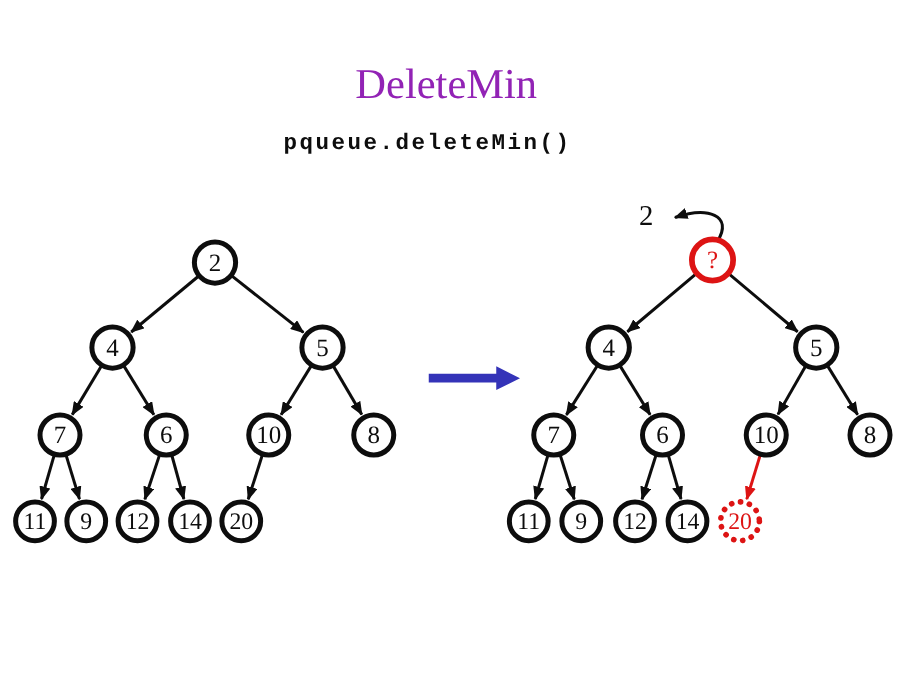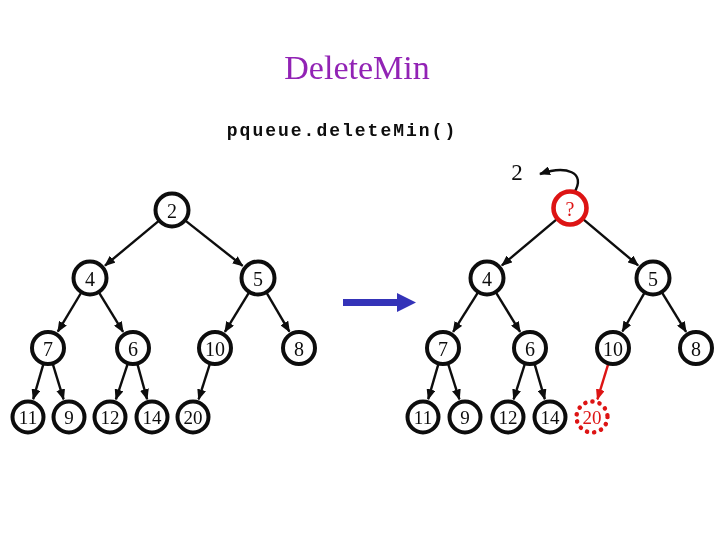--- a/index.html
+++ b/index.html
@@ -16,21 +16,21 @@
     transform:translateX(-50%);
     margin:0;
     font-family:"Liberation Serif", serif;
     font-size:34px;
     font-weight:normal;
     line-height:44px;
     white-space:nowrap;
   }
   .subtitle{
     position:absolute;
-    top:120px;left:342px;
+    top:104px;left:342px;
     transform:translateX(-50%);
     font-family:"Liberation Mono", monospace;
     font-size:18px;
     font-weight:bold;
     letter-spacing:2px;
     line-height:22px;
     color:#0d0d0d;
     white-space:nowrap;
   }
   .removed-value{

